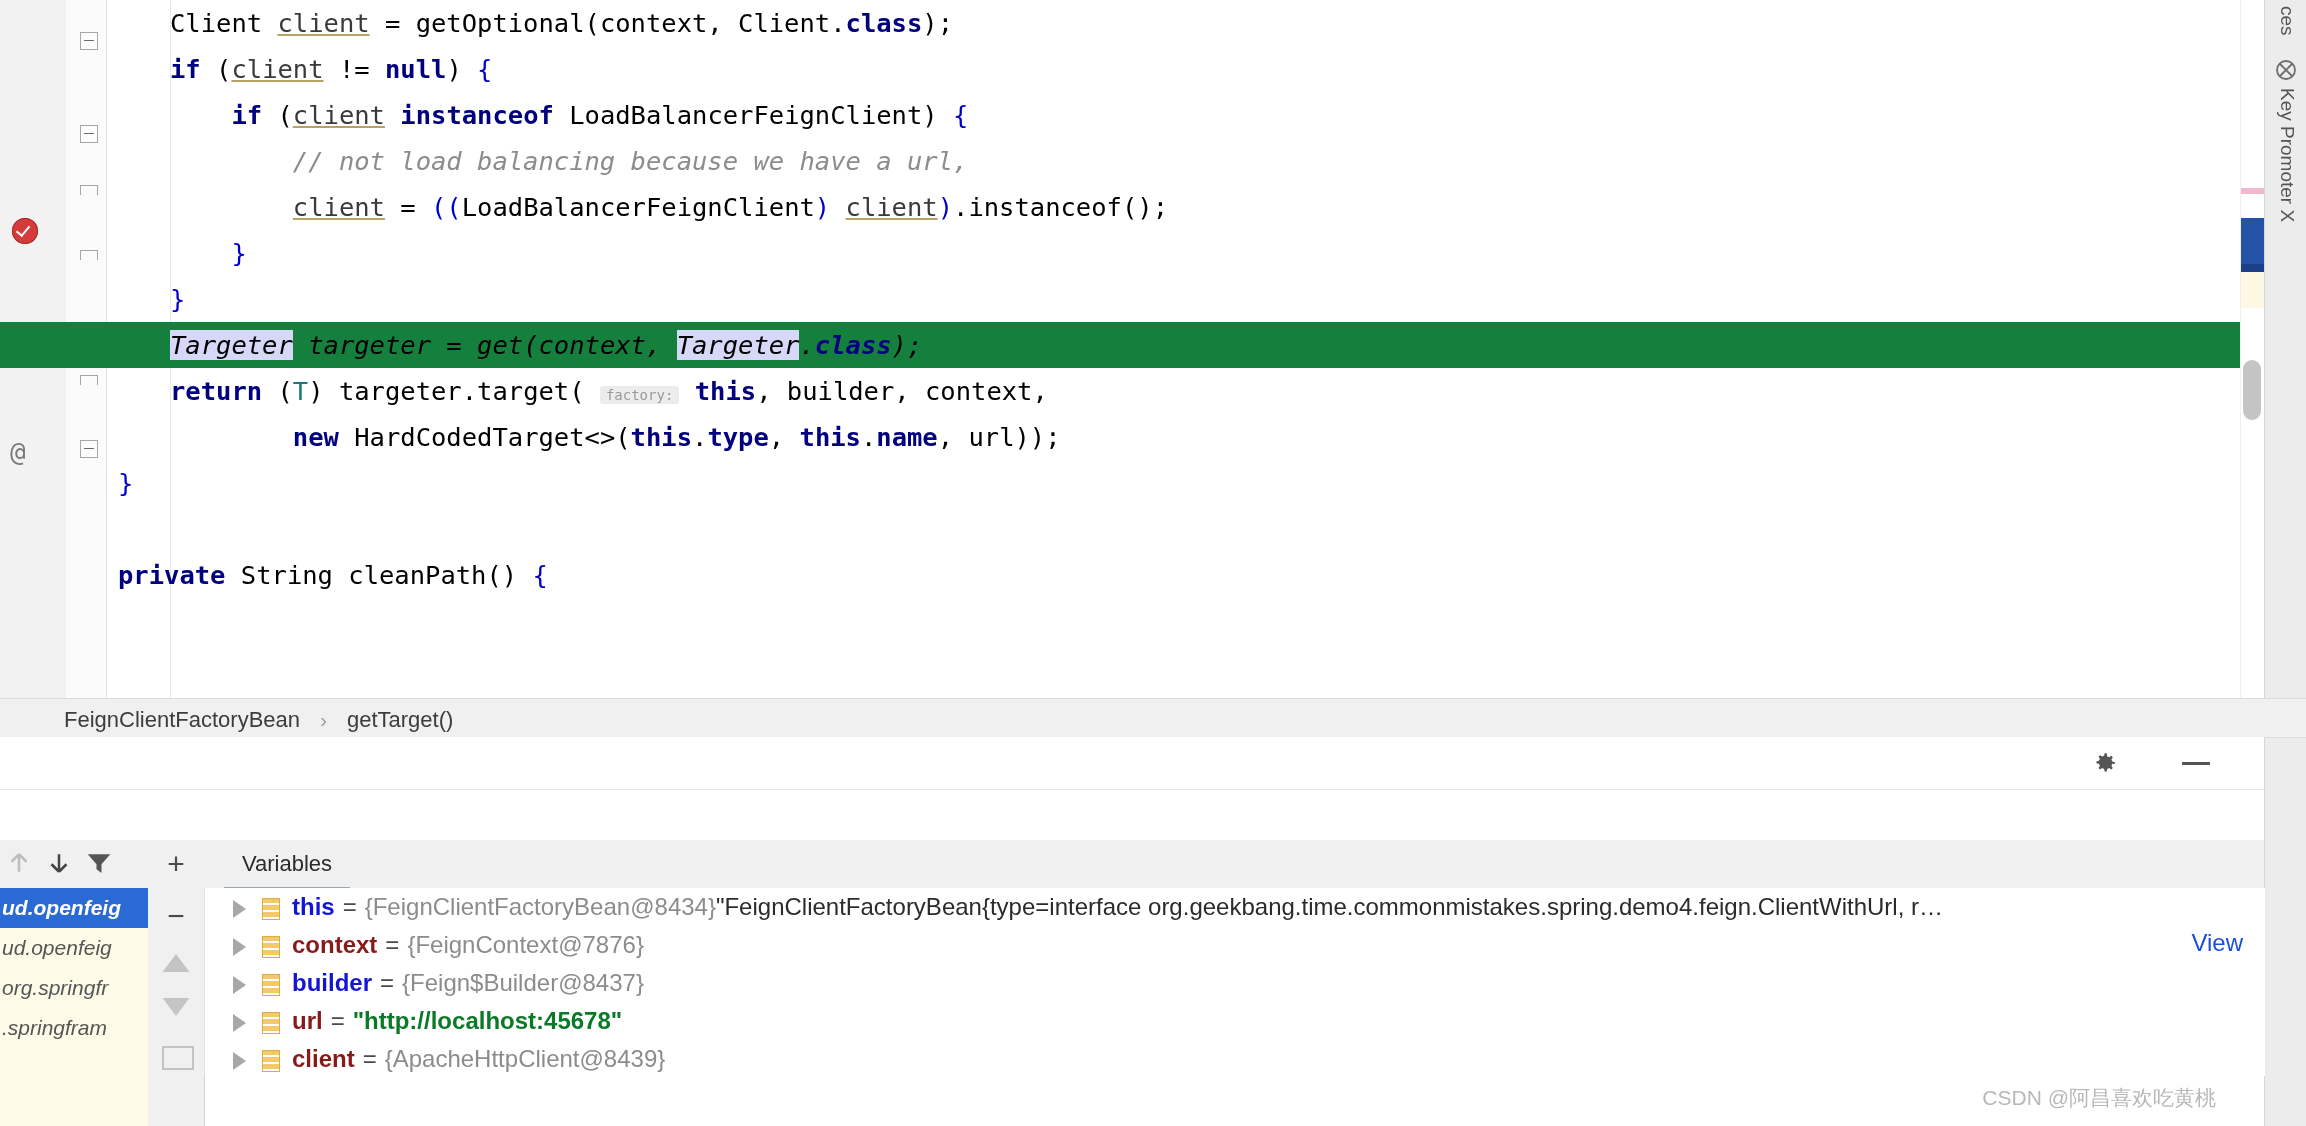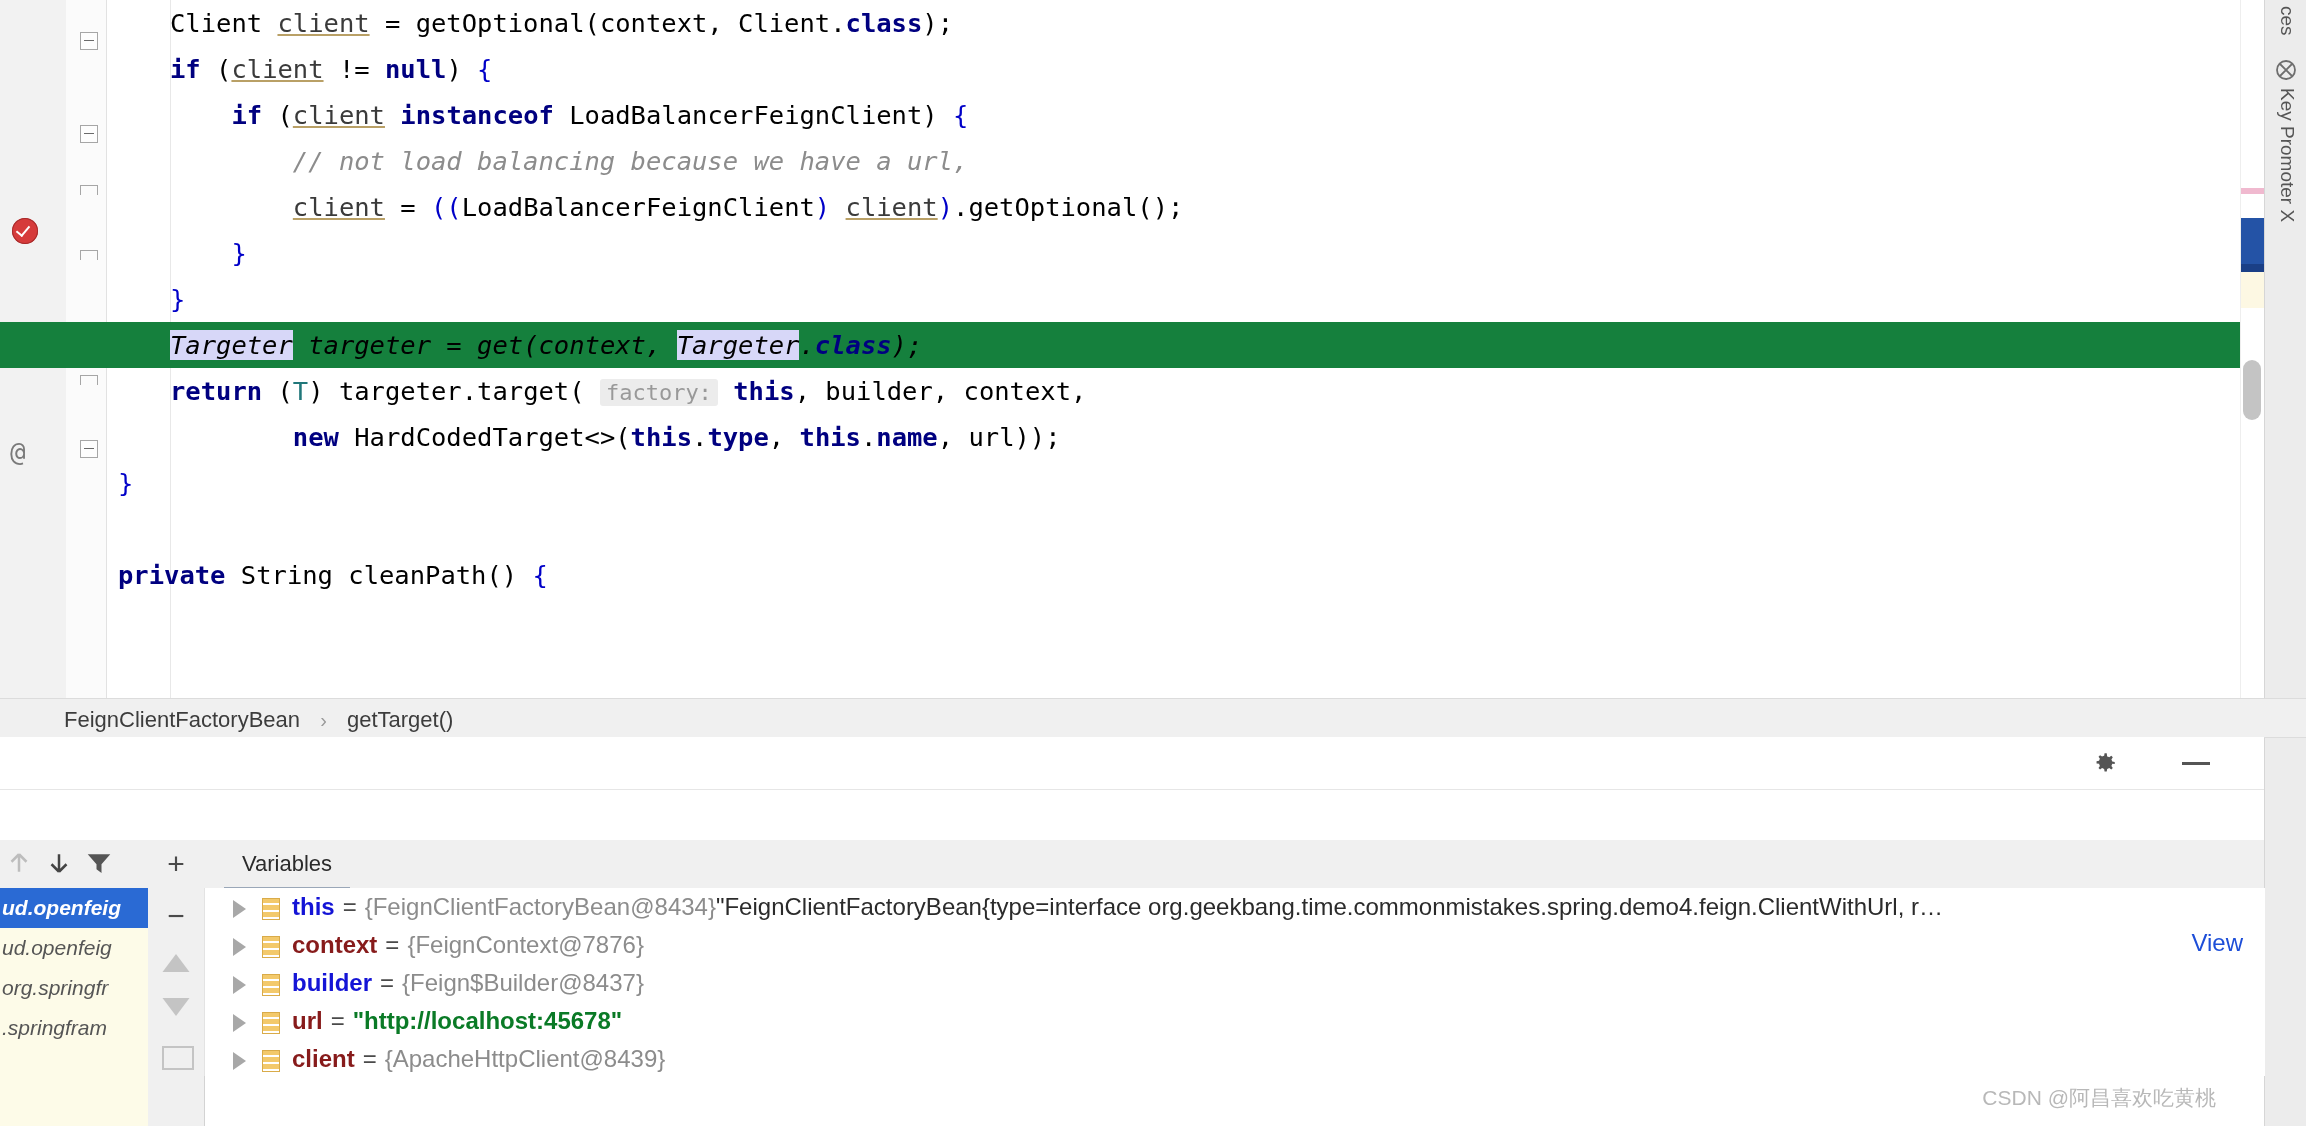--- a/index.html
+++ b/index.html
@@ -28,21 +28,21 @@
   .hl-exec .txt, .hl-exec .txt *{color:#ffffff !important;}
   .hl-caretline{background:#15803d;font-style:italic;}
 
   .k{color:#000080;font-weight:bold;}          
   .t{color:#000000;}                            
   .cm{color:#8c8c8c;font-style:italic;}         
   .fld{color:#3a3a3a;text-decoration:underline;text-decoration-color:#b9a066;}
   .par{color:#000000;}
   .br{color:#0000c8;}
   .gen{color:#20777a;}
-  .hint{background:#ececec;color:#999999;font-size:22px;padding:1px 6px;border-radius:3px;}
+  .hint{background:#ececec;color:#999999;font-size:14px;padding:1px 6px;border-radius:3px;}
   .idhl{background:#d7d7f8;}
 
   
   .fold{position:absolute;left:80px;width:18px;height:18px;border:1px solid #a6a6a6;
         background:#fdfdfd;box-sizing:border-box;}
   .fold:after{content:"";position:absolute;left:3px;top:7px;width:10px;height:1px;background:#6a6a6a;}
   .fold-end{position:absolute;left:80px;width:18px;height:10px;border-left:1px solid #a6a6a6;
         border-top:1px solid #a6a6a6;border-right:1px solid #a6a6a6;box-sizing:border-box;}
   .bp{position:absolute;left:12px;width:26px;height:26px;border-radius:50%;background:#d63b3b;
       box-shadow:inset 0 0 0 1px #a52b2b;}
@@ -141,21 +141,21 @@
   <div id="code">
     <div class="line"><span class="txt"><span class="t">Client </span><span class="fld">client</span><span class="t"> = getOptional</span><span class="par">(</span><span class="t">context, Client</span><span class="t">.</span><span class="k">class</span><span class="par">)</span><span class="t">;</span></span></div>
 
     <div class="line"><span class="txt"><span class="k">if </span><span class="par">(</span><span class="fld">client</span><span class="t"> != </span><span class="k">null</span><span class="par">)</span><span class="t"> </span><span class="br">{</span></span></div>
 
     <div class="line"><span class="txt">    <span class="k">if </span><span class="par">(</span><span class="fld">client</span><span class="t"> </span><span class="k">instanceof</span><span class="t"> LoadBalancerFeignClient</span><span class="par">)</span><span class="t"> </span><span class="br">{</span></span></div>
 
     <div class="line"><span class="txt">        <span class="cm">// not load balancing because we have a url,</span></span></div>
 
 
-    <div class="line"><span class="txt">        <span class="fld">client</span><span class="t"> = </span><span class="br">((</span><span class="t">LoadBalancerFeignClient</span><span class="br">)</span><span class="t"> </span><span class="fld">client</span><span class="br">)</span><span class="t">.getOptional</span><span class="par">()</span><span class="t">;</span></span></div>
+    <div class="line"><span class="txt">        <span class="fld">client</span><span class="t"> = </span><span class="br">((</span><span class="t">LoadBalancerFeignClient</span><span class="br">)</span><span class="t"> </span><span class="fld">client</span><span class="br">)</span><span class="t">.instanceof</span><span class="par">()</span><span class="t">;</span></span></div>
 
     <div class="line"><span class="txt">    <span class="br">}</span></span></div>
 
 
     <div class="line"><span class="txt"><span class="br">}</span></span></div>
 
     <div class="line hl-caretline"><span class="txt"><span class="idhl">Targeter</span><span class="t"> targeter = get</span><span class="par">(</span><span class="t">context, </span><span class="idhl">Targeter</span><span class="t">.</span><span class="k">class</span><span class="par">)</span><span class="t">;</span></span></div>
 
     <div class="line"><span class="txt"><span class="k">return </span><span class="par">(</span><span class="gen">T</span><span class="par">)</span><span class="t"> targeter.target</span><span class="par">(</span><span class="t"> </span><span class="hint">factory:</span><span class="t"> </span><span class="k">this</span><span class="t">, builder, context,</span></span></div>
 

